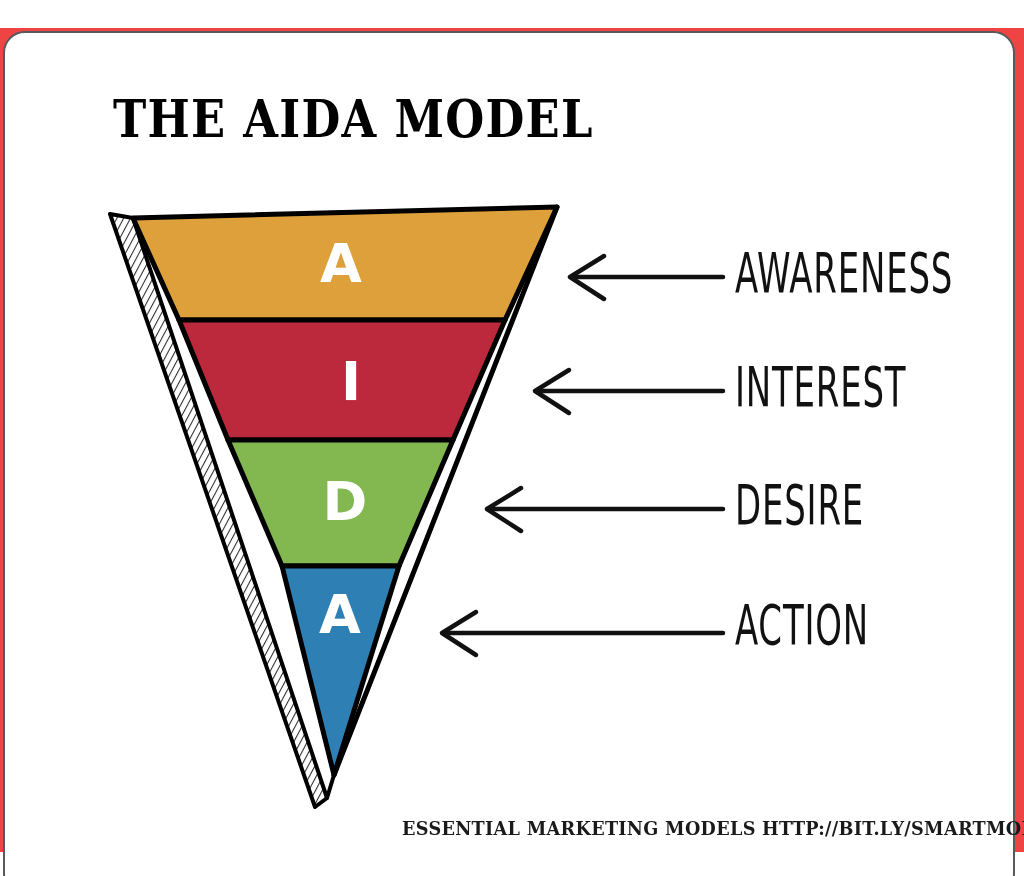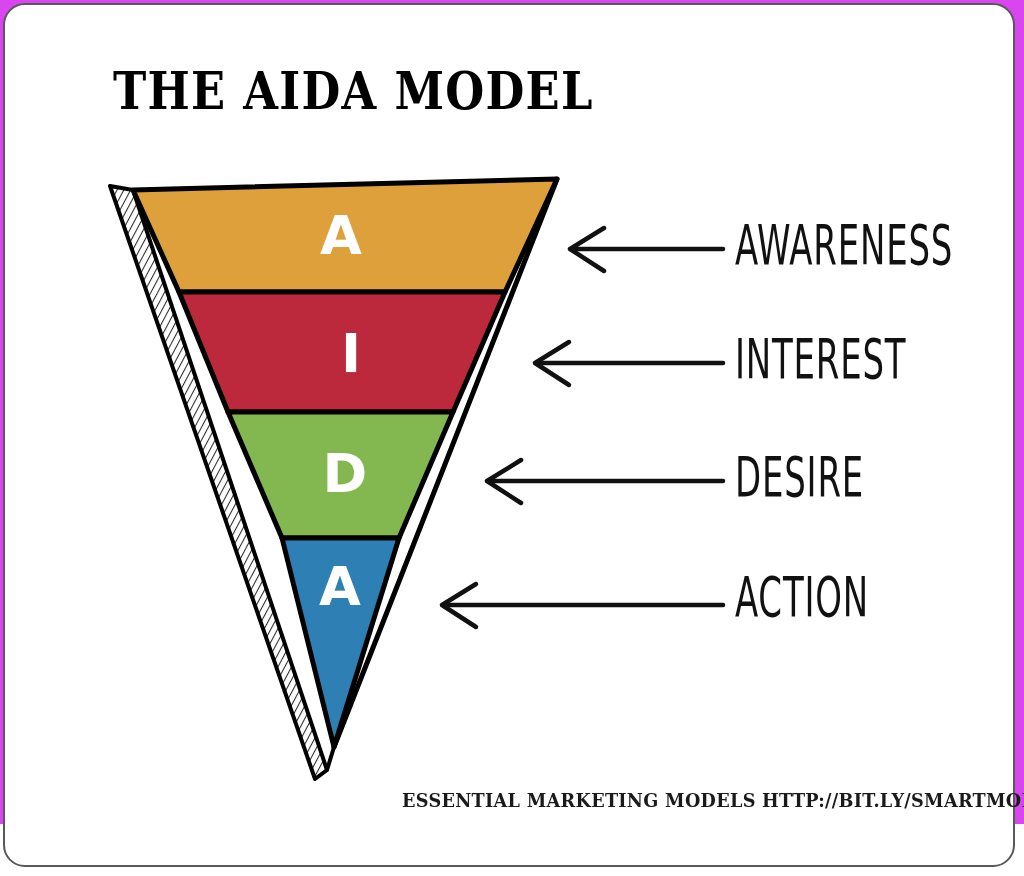--- a/index.html
+++ b/index.html
@@ -11,21 +11,22 @@
     width: 1024px;
     height: 876px;
     font-family: "DejaVu Sans", sans-serif;
     overflow: hidden;
   }
 
   #canvas {
     position: relative;
     width: 1024px;
     height: 824px;
-    background: #d946ef;
+    background: #ef4444;
+    margin-top: 28px;
   }
 
   
   #frame {
     position: absolute;
     left: 3px;
     top: 3px;
     width: 1012px;
     height: 864px;
     border: 2px solid #58595b;

